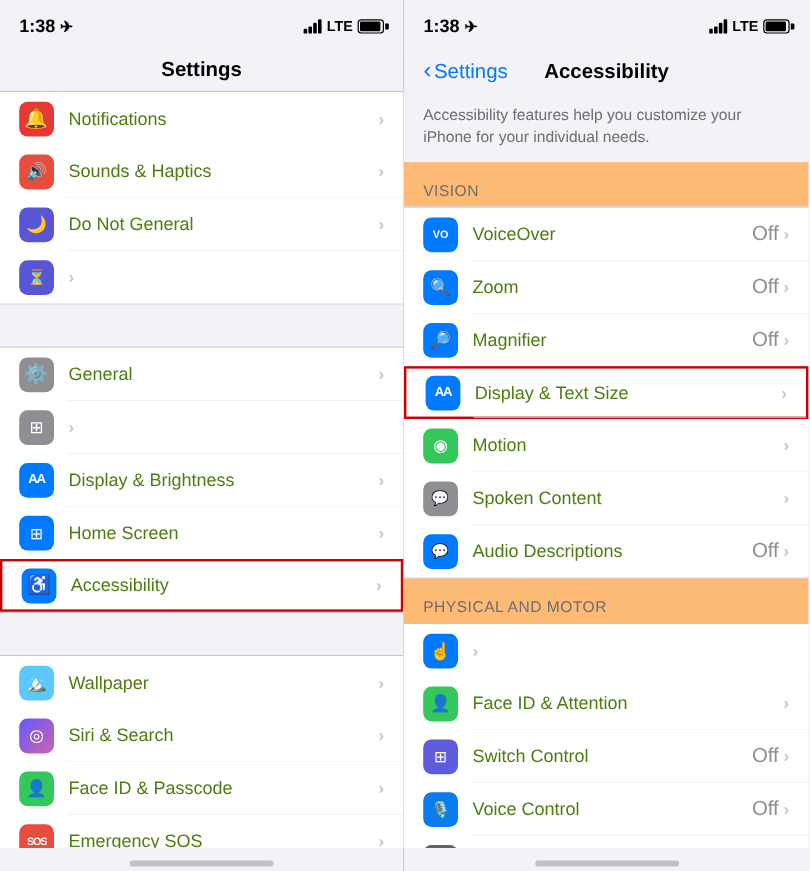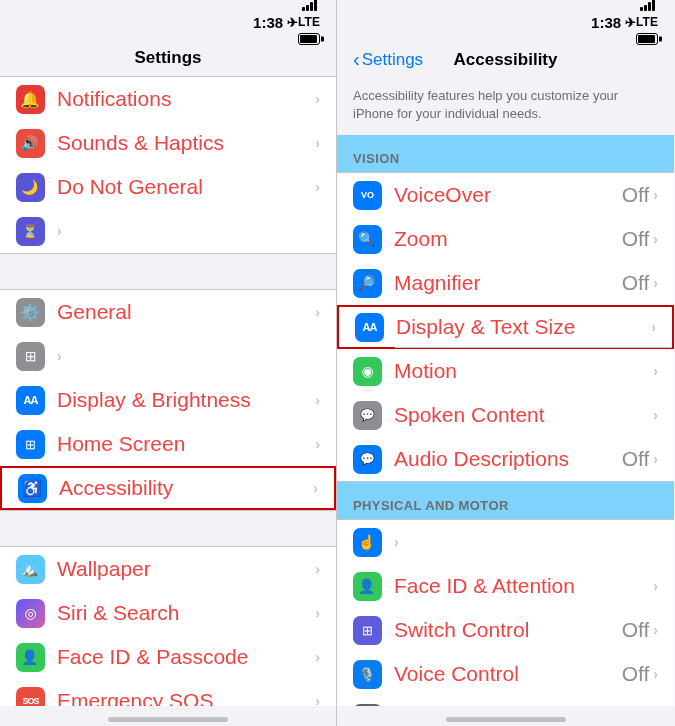--- a/index.html
+++ b/index.html
@@ -20,27 +20,27 @@
       overflow: hidden;
     }
     .panel-left {
       border-right: 1px solid #c6c6c8;
     }
     .status-bar {
       height: 44px;
       background: #f2f2f7;
       display: flex;
       align-items: center;
-      justify-content: flex-end;
+      justify-content: space-between;
       padding: 0 16px;
       font-size: 15px;
       font-weight: 600;
     }
     .status-left { display: flex; align-items: center; gap: 4px; font-size: 15px; font-weight: 600; }
-    .status-right { display: flex; align-items: center; gap: 4px; font-size: 12px; font-weight: 500; flex-direction: column; }
+    .status-right { display: flex; align-items: center; gap: 4px; font-size: 12px; font-weight: 500; }
     .signal-bars { display: flex; align-items: flex-end; gap: 1px; }
     .signal-bar { width: 3px; background: #000; border-radius: 1px; }
     .battery-icon {
       width: 22px; height: 12px; border: 1.5px solid #000; border-radius: 3px; position: relative; display: inline-flex; align-items: center;
     }
     .battery-icon::after { content: ''; position: absolute; right: -5px; top: 50%; transform: translateY(-50%); width: 3px; height: 5px; background: #000; border-radius: 0 1px 1px 0; }
     .battery-fill { background: #000; height: 8px; border-radius: 1px; margin: 1px; width: 85%; }
     .panel-title {
       text-align: center;
       font-size: 17px;
@@ -92,25 +92,25 @@
       display: flex;
       align-items: center;
       justify-content: center;
       margin-right: 12px;
       flex-shrink: 0;
       font-size: 16px;
       color: #fff;
     }
     .row-label {
       flex: 1;
-      font-size: 21px;
-      color: #ef4444;
+      font-size: 15px;
+      color: #4d7c0f;
     }
     .row-value {
-      font-size: 21px;
+      font-size: 17px;
       color: #8e8e93;
       margin-right: 4px;
     }
     .chevron {
       color: #c6c6c8;
       font-size: 14px;
       font-weight: 600;
     }
     
     .right-nav {
@@ -131,23 +131,23 @@
       position: absolute;
       left: 50%;
       transform: translateX(-50%);
       font-size: 17px;
       font-weight: 600;
       color: #000;
     }
     .section-header {
       padding: 16px 16px 6px;
       font-size: 13px;
-      font-weight: 700;
+      font-weight: 400;
       color: #6d6d72;
-      background: #7dd3fc;
+      background: #fdba74;
       text-transform: uppercase;
       letter-spacing: 0.4px;
     }
     .section-desc {
       padding: 8px 16px 12px;
       font-size: 13px;
       color: #6d6d72;
       background: #f2f2f7;
       line-height: 1.4;
     }

